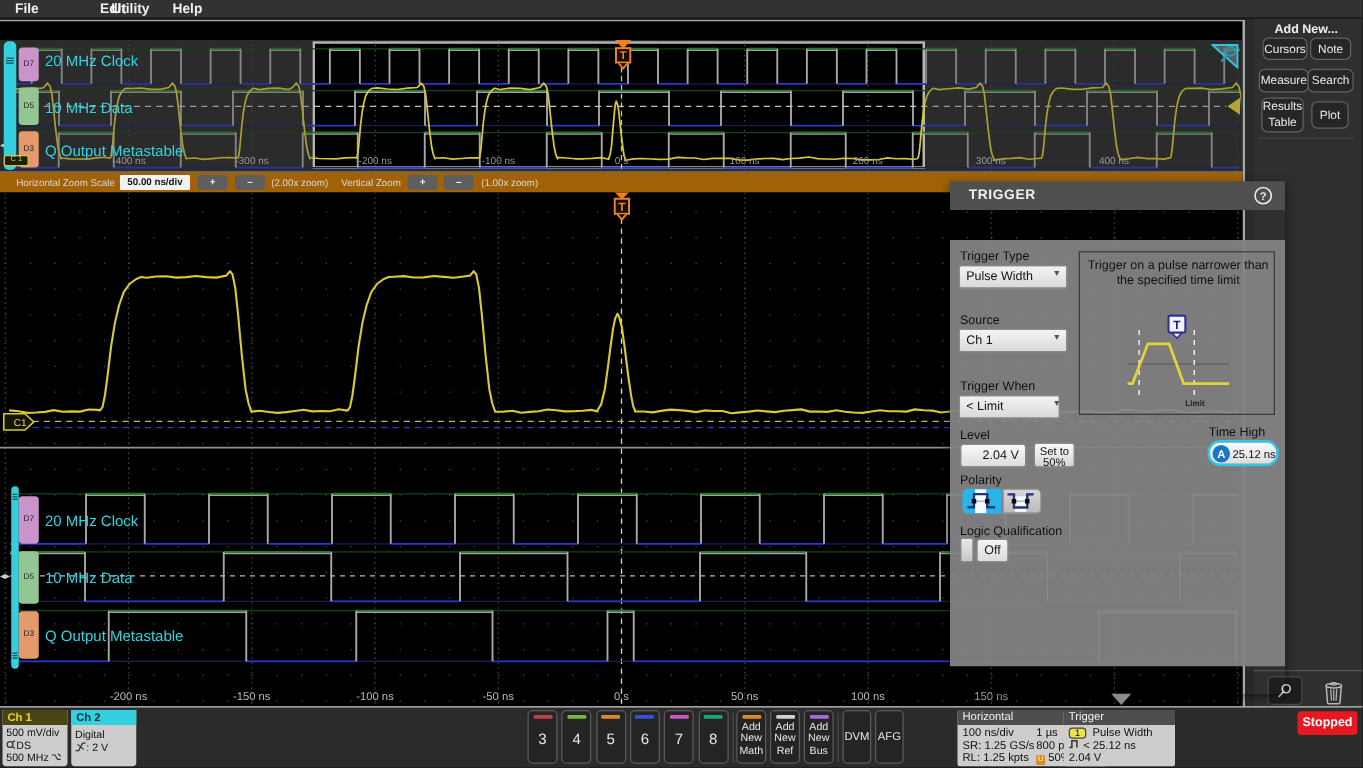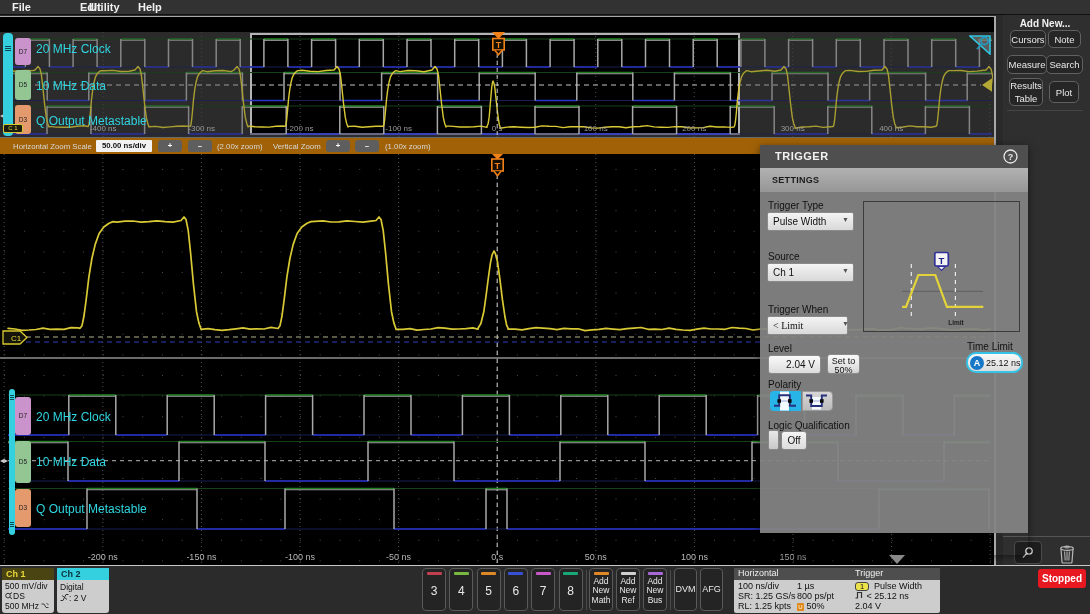--- a/index.html
+++ b/index.html
@@ -494,58 +494,56 @@
 </svg>
 
 <div class="abs" style="left:760px;top:145px;width:268px;height:410px;box-shadow:0 2px 8px rgba(0,0,0,0.5);">
   <div class="abs" style="left:0;top:0;width:268px;height:23px;background:#4f4f4f;color:#f2f2f2;font-size:11px;font-weight:bold;">
     <span class="abs" style="left:15px;top:5px;letter-spacing:0.5px;">TRIGGER</span>
     <svg class="abs" style="left:243px;top:4px;" width="15" height="15" viewBox="0 0 15 15">
       <circle cx="7.5" cy="7.5" r="6.5" fill="none" stroke="#e8e8e8" stroke-width="1.3"></circle>
       <text x="7.5" y="11" font-size="9" fill="#e8e8e8" text-anchor="middle" font-family="Liberation Sans">?</text>
     </svg>
   </div>
-  <div class="abs" style="left:0;top:23px;width:268px;height:24px;background:linear-gradient(#b2b2b2,#969696);color:#1a1a1a;font-size:9px;font-weight:bold;">
-    <span class="abs" style="left:12px;top:7px;letter-spacing:0.3px;">SETTINGS</span>
-  </div>
   <div class="abs" style="left:0;top:47px;width:268px;height:341px;background:rgba(132,132,132,0.94);color:#111;font-size:10px;">
     <span class="abs" style="left:8px;top:8px;">Trigger Type</span>
     <div class="abs" style="left:7px;top:20px;width:87px;height:19px;background:linear-gradient(#f4f4f4,#d9d9d9);border:1px solid #8a8a8a;border-radius:2px;">
       <span class="abs" style="left:5px;top:3px;">Pulse Width</span>
       <span class="abs" style="left:74px;top:3px;color:#555;font-size:7px;">▼</span>
     </div>
     <span class="abs" style="left:8px;top:59px;">Source</span>
     <div class="abs" style="left:7px;top:71px;width:87px;height:19px;background:linear-gradient(#f4f4f4,#d9d9d9);border:1px solid #8a8a8a;border-radius:2px;">
       <span class="abs" style="left:5px;top:3px;">Ch 1</span>
       <span class="abs" style="left:74px;top:3px;color:#555;font-size:7px;">▼</span>
     </div>
     <span class="abs" style="left:8px;top:112px;">Trigger When</span>
-    <div class="abs" style="left:7px;top:124px;width:81px;height:19px;background:linear-gradient(#f4f4f4,#d9d9d9);border:1px solid #8a8a8a;border-radius:2px;font-family:Liberation Serif, serif;">
+    <div class="abs" style="left:7px;top:124px;width:81px;height:19px;background:linear-gradient(#f4f4f4,#d9d9d9);border:1px solid #8a8a8a;border-radius:2px;">
       <span class="abs" style="left:5px;top:3px;">&lt; Limit</span>
       <span class="abs" style="left:74px;top:3px;color:#555;font-size:7px;">▼</span>
     </div>
 
     <div class="abs" style="left:103px;top:9px;width:157px;height:131px;border:1px solid #3c3c3c;">
+      <div class="abs" style="left:0;top:5px;width:157px;text-align:center;line-height:12px;">Trigger on a pulse narrower than<br>the specified time limit</div>
       <svg class="abs" style="left:0;top:40px;" width="157" height="88" viewBox="0 0 157 88">
         <line x1="38" y1="49.3" x2="119" y2="49.3" stroke="#5e5e5e" stroke-width="1"></line>
         <line x1="47.3" y1="22" x2="47.3" y2="75" stroke="#ececec" stroke-width="1.2" stroke-dasharray="4,4"></line>
         <line x1="91.4" y1="22" x2="91.4" y2="75" stroke="#ececec" stroke-width="1.2" stroke-dasharray="4,4"></line>
         <polyline points="38,64.8 42,64.8 54.3,33 71.3,33 82.9,64.8 119.3,64.8" fill="none" stroke="#e3d33a" stroke-width="2.2"></polyline>
         <rect x="70.8" y="10.5" width="13.5" height="13.5" rx="1.5" fill="#f4f4f4" stroke="#31319a" stroke-width="1.7"></rect>
         <polygon points="73.5,24.4 81.5,24.4 77.5,28.5" fill="#f4f4f4" stroke="#31319a" stroke-width="1.2"></polygon>
         <text x="77.5" y="21.5" font-size="9.5" font-weight="bold" fill="#20208a" text-anchor="middle" font-family="Liberation Sans">T</text>
         <text x="92" y="82.5" font-size="6.5" font-weight="bold" fill="#222" text-anchor="middle" font-family="Liberation Sans">Limit</text>
               </svg>
     </div>
     <span class="abs" style="left:8px;top:151px;">Level</span>
     <div class="abs" style="left:8px;top:163px;width:53px;height:19px;background:linear-gradient(#fafafa,#dcdcdc);border:1px solid #8a8a8a;border-radius:3px;">
       <span class="abs" style="right:5px;top:3px;">2.04 V</span>
     </div>
     <div class="abs" style="left:67px;top:162px;width:33px;height:20px;background:linear-gradient(#fafafa,#d4d4d4);border:1px solid #8a8a8a;border-radius:3px;text-align:center;font-size:9px;line-height:9.5px;padding-top:1.5px;">Set to<br>50%</div>
-    <span class="abs" style="left:207px;top:149px;">Time Limit</span>
+    <span class="abs" style="left:207px;top:149px;">Time High</span>
     <div class="abs" style="left:206px;top:160px;width:57px;height:21px;background:linear-gradient(#fafafa,#dcdcdc);border:2px solid #35c3e8;border-radius:10px;">
       <span class="abs" style="left:2px;top:1.5px;width:14px;height:14px;background:#1878c8;border-radius:50%;color:#fff;font-size:9px;font-weight:bold;text-align:center;line-height:14px;">A</span>
       <span class="abs" style="left:18px;top:3.5px;font-size:9px;white-space:nowrap;">25.12 ns</span>
     </div>
     <span class="abs" style="left:8px;top:187px;">Polarity</span>
     <div class="abs" style="left:10px;top:199px;width:31px;height:20px;background:#29b4e8;border-radius:4px 0 0 4px;">
       <svg width="31" height="20" viewBox="0 0 31 20">
         <rect x="10" y="0.5" width="9" height="19" fill="#f4fbff"></rect>
         <polyline points="4,14.8 9.2,14.8 9.2,4.3 19.8,4.3 19.8,14.8 26,14.8" fill="none" stroke="#27307a" stroke-width="1.9"></polyline>
         <line x1="10" y1="10" x2="19" y2="10" stroke="#aab4e0" stroke-width="1.2"></line>
@@ -620,21 +618,21 @@
   <div class="btn" style="left:589px;top:2px;width:24px;height:43px;font-size:8.5px;background:#242424;line-height:9.5px;">
     <div style="width:15px;height:2.5px;background:#e08828;margin:3px auto 2px;border-radius:1px;"></div>Add<br>New<br>Math</div>
   <div class="btn" style="left:616px;top:2px;width:24px;height:43px;font-size:8.5px;background:#242424;line-height:9.5px;">
     <div style="width:15px;height:2.5px;background:#d0d0d0;margin:3px auto 2px;border-radius:1px;"></div>Add<br>New<br>Ref</div>
   <div class="btn" style="left:643px;top:2px;width:24px;height:43px;font-size:8.5px;background:#242424;line-height:9.5px;">
     <div style="width:15px;height:2.5px;background:#a868d8;margin:3px auto 2px;border-radius:1px;"></div>Add<br>New<br>Bus</div>
   <div class="abs" style="left:670px;top:4px;width:1px;height:40px;background:#4a4a4a;"></div>
   <div class="btn" style="left:674px;top:2px;width:23px;height:43px;font-size:9px;background:#242424;line-height:40px;">DVM</div>
   <div class="btn" style="left:700px;top:2px;width:23px;height:43px;font-size:9px;background:#242424;line-height:40px;">AFG</div>
 
-  <div class="abs" style="left:734px;top:2px;width:120px;height:45px;background:#cdcdcd;border-radius:2px;font-size:9px;">
+  <div class="abs" style="left:766px;top:2px;width:120px;height:45px;background:#cdcdcd;border-radius:2px;font-size:9px;">
     <div style="height:12px;background:#4e4e4e;color:#f0f0f0;font-size:9px;padding:0 0 0 4px;">Horizontal</div>
     <div style="padding:1px 0 0 4px;">100 ns/div<span style="position:absolute;left:63px;">1 µs</span></div>
     <div style="padding:0 0 0 4px;">SR: 1.25 GS/s<span style="position:absolute;left:63px;">800 ps/pt</span></div>
     <div style="padding:0 0 0 4px;">RL: 1.25 kpts<span style="position:absolute;left:63px;"><span style="display:inline-block;width:7px;height:8px;background:#e08818;border-radius:1px;color:#fff;font-size:6px;text-align:center;line-height:8px;">U</span> 50%</span></div>
   </div>
 
   <div class="abs" style="left:851px;top:2px;width:89px;height:45px;background:#cdcdcd;border-radius:2px;font-size:9px;">
     <div style="height:12px;background:#4e4e4e;color:#f0f0f0;font-size:9px;padding:0 0 0 4px;">Trigger</div>
     <div style="padding:1px 0 0 4px;"><span style="display:inline-block;width:14px;height:9px;background:#ece24a;border:1px solid #444;border-radius:3px;font-size:7.5px;text-align:center;line-height:8px;">1</span>&nbsp; Pulse Width</div>
     <div style="padding:0 0 0 4px;"><svg width="9" height="8" viewBox="0 0 9 8">

